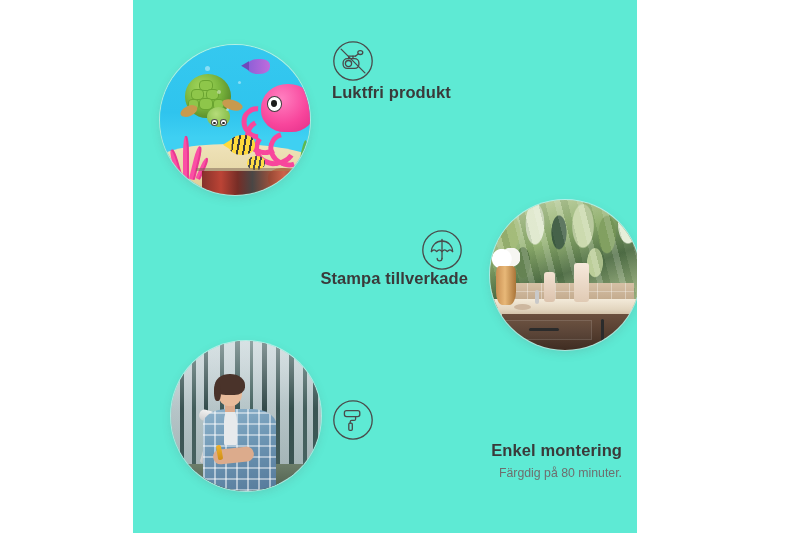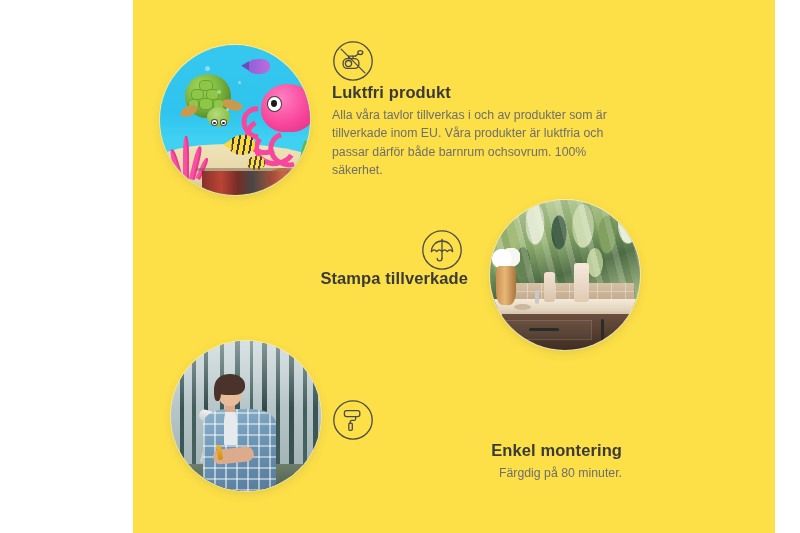--- a/index.html
+++ b/index.html
@@ -18,23 +18,23 @@
   .stage {
     position: relative;
     width: 800px;
     height: 533px;
     background: #ffffff;
   }
   .panel {
     position: absolute;
     left: 133px;
     top: 0;
-    width: 642px;
+    width: 504px;
     height: 533px;
-    background: #fde047;
+    background: #5eead4;
     overflow: hidden;
   }
 
   
   .feature { position: absolute; }
 
   .f-text { position: absolute; }
   .f-title {
     font-size: 16.5px;
     font-weight: bold;
@@ -416,21 +416,20 @@
           <path d="M21 16.1h2.6"></path>
           <path d="M23.6 16.1l2.6-2.1"></path>
           <ellipse cx="28.3" cy="12.6" rx="2.5" ry="1.9"></ellipse>
           <path d="M13.4 23.6a3.1 3.1 0 1 0 6.2 0 3.1 3.1 0 1 0-6.2 0"></path>
           <path d="M9.1 9.1 32.9 32.9"></path>
         </svg>
       </div>
 
       <div class="f-text" style="left:199px; top:82px; width:290px; text-align:left;">
         <div class="f-title">Luktfri produkt</div>
-        <p class="f-body">Alla våra tavlor tillverkas i och av produkter som är tillverkade inom EU. Våra produkter är luktfria och passar därför både barnrum ochsovrum. 100% säkerhet.</p>
       </div>
     </div>
 
     <div class="feature">
 
       <div class="photo" style="left:357px; top:200px; width:150px; height:150px;">
         <div class="scene bath">
           <div class="wall"></div>
           <div class="tileband"></div>
           <div class="counter"></div>

